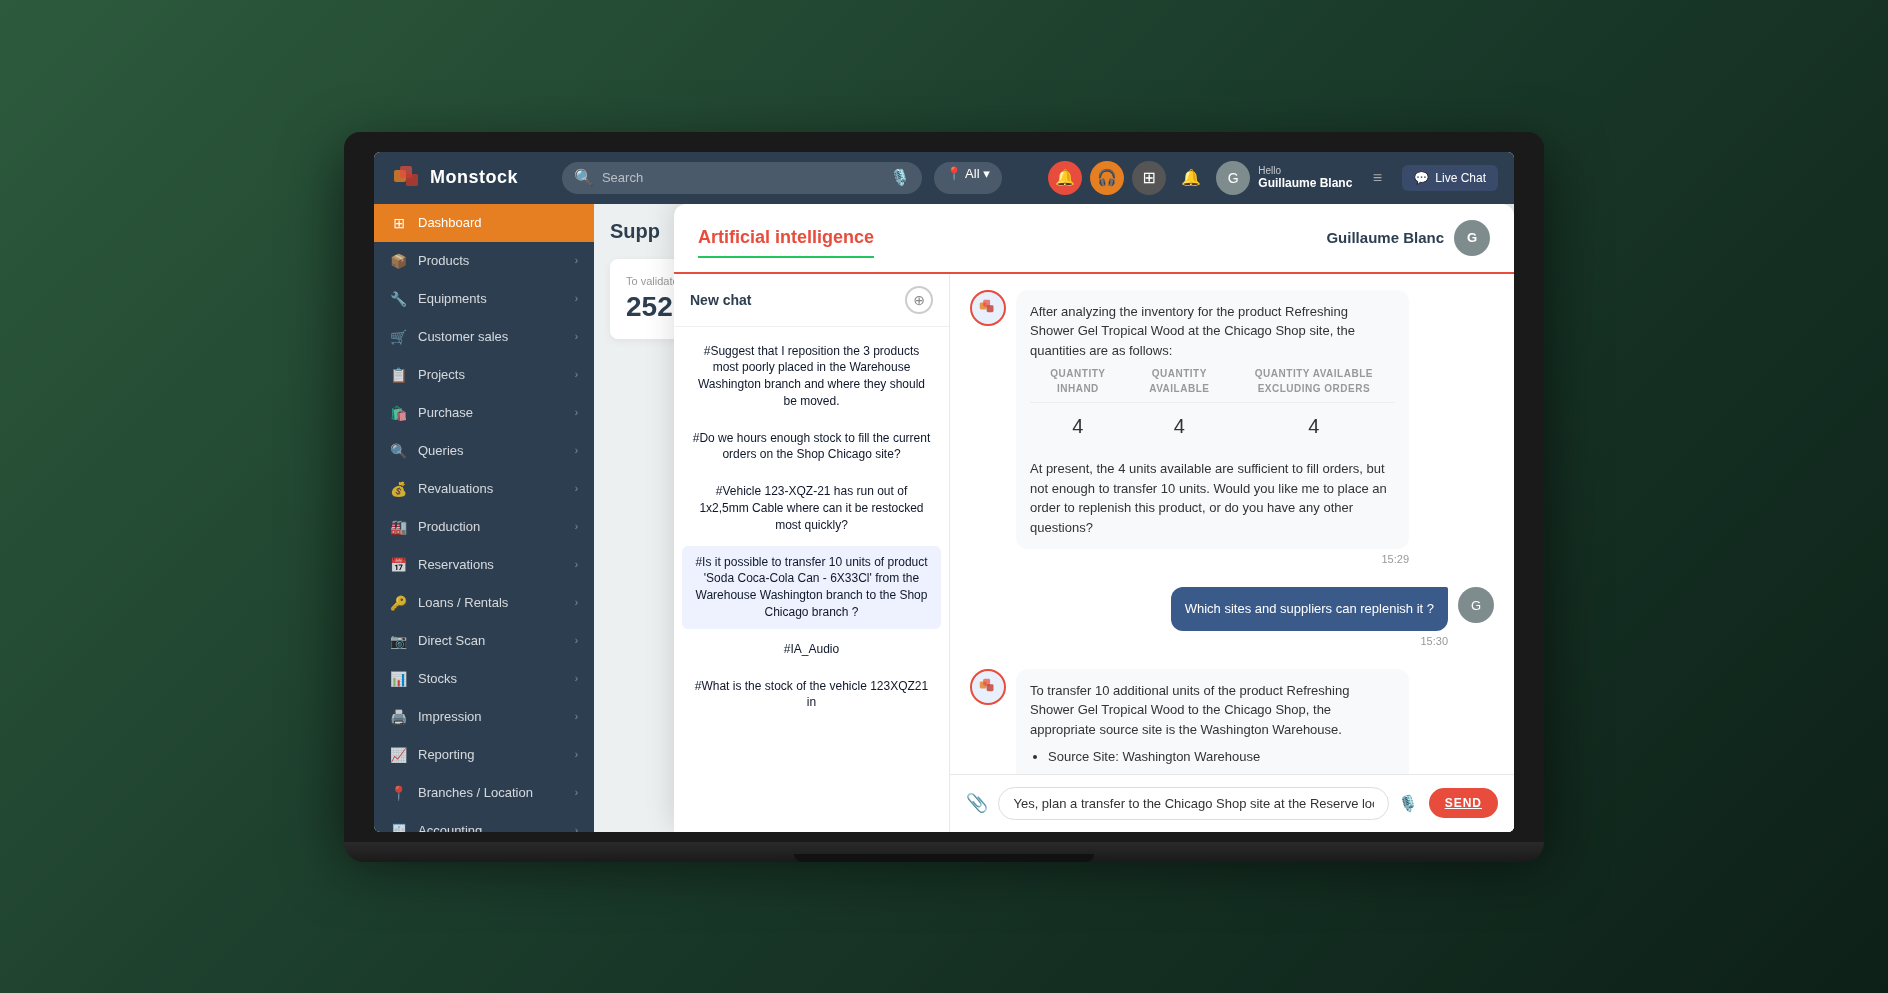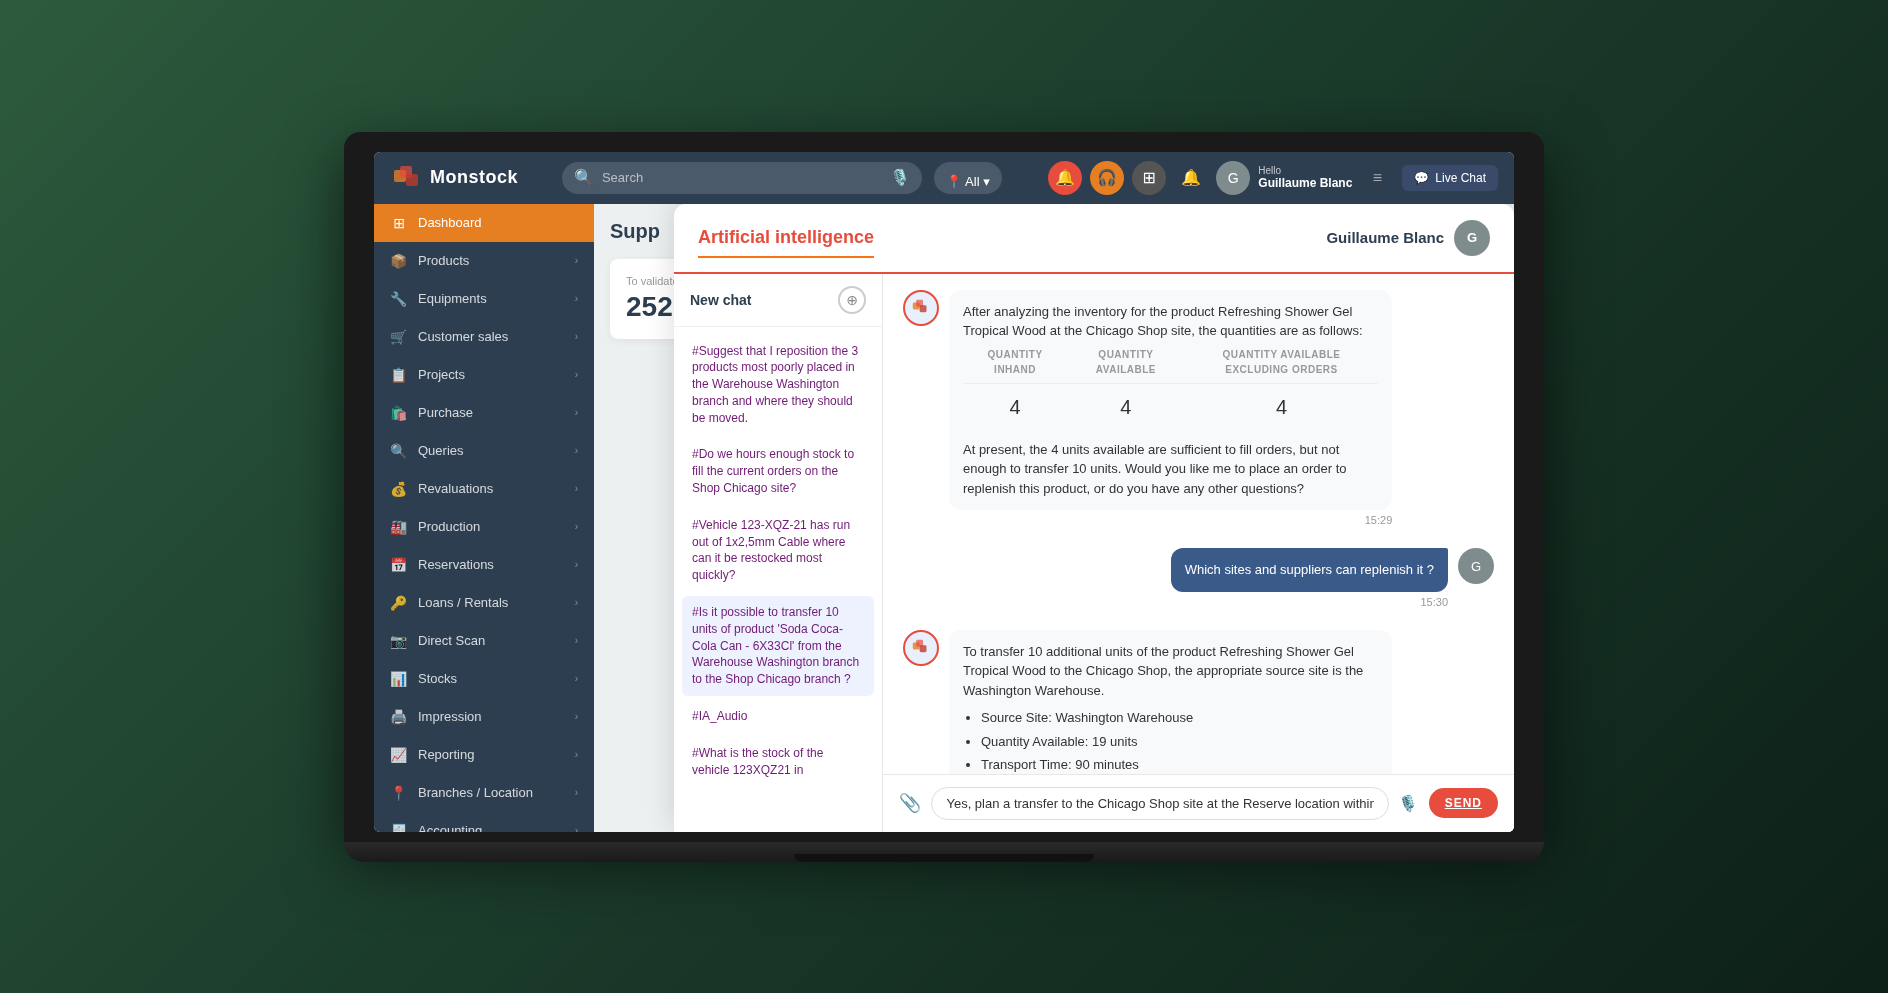--- a/index.html
+++ b/index.html
@@ -102,21 +102,21 @@
       color: white;
       font-size: 13px;
       width: 100%;
     }
     .search-bar input::placeholder { color: rgba(255,255,255,0.6); }
     .location-select {
       background: rgba(255,255,255,0.15);
       border: none;
       color: white;
       border-radius: 20px;
-      padding: 12px 12px;
+      padding: 4px 12px;
       font-size: 13px;
       height: 32px;
     }
     .topnav-icons {
       display: flex;
       align-items: center;
       gap: 8px;
       margin-left: auto;
     }
     .icon-btn {
@@ -234,46 +234,47 @@
       display: flex;
       align-items: center;
       justify-content: space-between;
       padding: 16px 24px;
       border-bottom: 2px solid #e74c3c;
     }
     .ai-modal-title {
       font-size: 18px;
       color: #e74c3c;
       font-weight: 600;
-      border-bottom: 2px solid #f97316;
+      border-bottom: 2px solid #22c55e;
       padding-bottom: 8px;
       margin-bottom: -10px;
     }
     .ai-modal-user {
       display: flex;
       align-items: center;
       gap: 10px;
       font-size: 15px;
       font-weight: 600;
       color: #2c3e50;
     }
     .ai-modal-body {
       display: flex;
       flex: 1;
       overflow: hidden;
     }
 
     
     .chat-sidebar {
-      width: 209px;
+      width: 276px;
       border-right: 1px solid #e8e8e8;
       display: flex;
       flex-direction: column;
       flex-shrink: 0;
       overflow: hidden;
+      text-align: center;
     }
     .new-chat-header {
       display: flex;
       align-items: center;
       justify-content: space-between;
       padding: 12px 16px;
       border-bottom: 1px solid #f0f0f0;
     }
     .new-chat-label {
       font-weight: 600;
@@ -295,21 +296,21 @@
     .chat-history {
       flex: 1;
       overflow-y: auto;
       padding: 8px;
     }
     .chat-history::-webkit-scrollbar { width: 4px; }
     .chat-history::-webkit-scrollbar-thumb { background: #ddd; border-radius: 2px; }
     .history-item {
       padding: 8px 10px;
       font-size: 12px;
-      color: #701a75;
+      color: #0f172a;
       cursor: pointer;
       border-radius: 6px;
       margin-bottom: 4px;
       line-height: 1.4;
     }
     .history-item.active { background: #eef2ff; }
 
     
     .chat-main {
       flex: 1;

